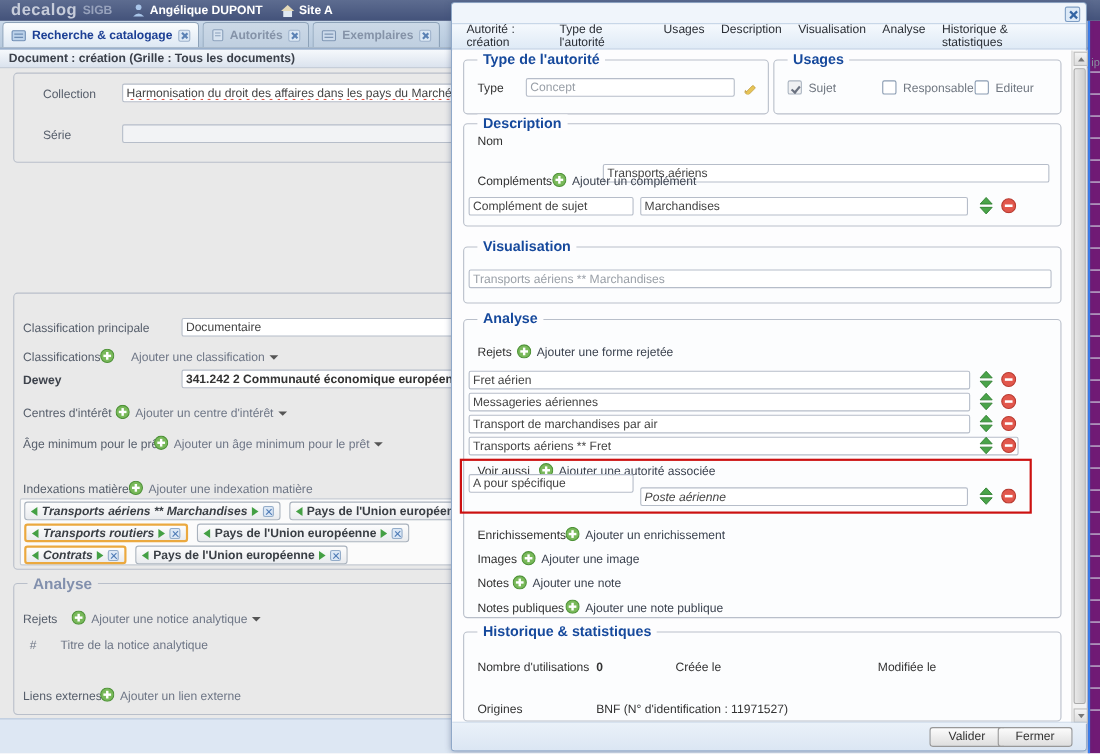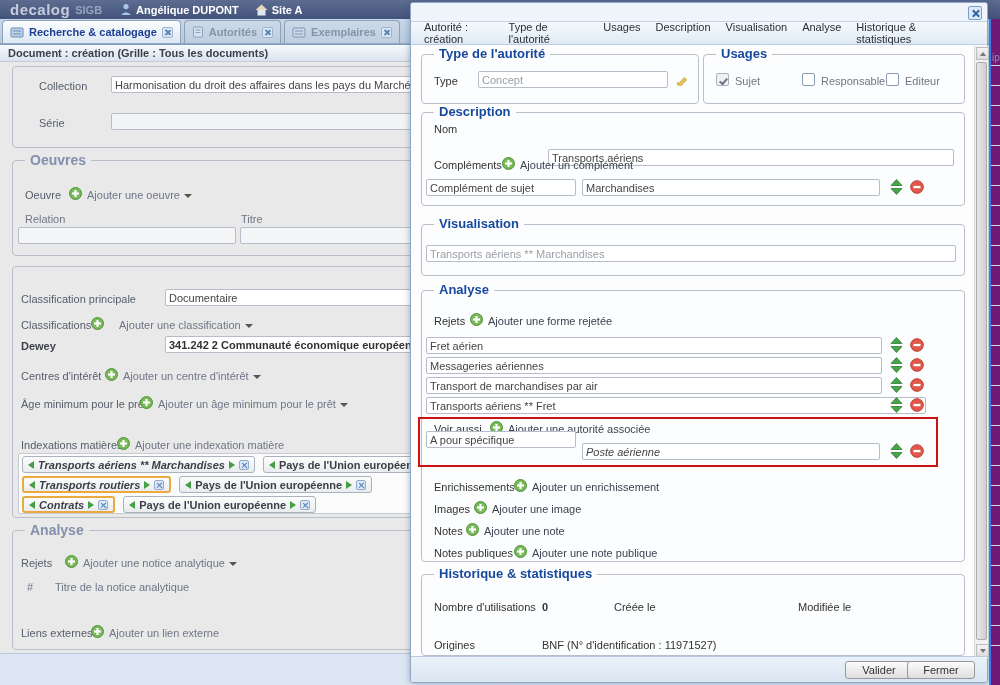--- a/index.html
+++ b/index.html
@@ -175,36 +175,20 @@
     <span>Document : création (Grille : Tous les documents)</span>
   </div>
 
   <div class="fs" style="left:12px; top:66px; width:500px; height:82px;">
     <span class="lbl" style="left:26px; top:13px;">Collection</span>
     <input class="inp wavy" style="left: 98px; top: 9px; width: 395px;" value="Harmonisation du droit des affaires dans les pays du Marché commun">
     <span class="lbl" style="left:26px; top:50px;">Série</span>
     <input class="inp" style="left: 98px; top: 46px; width: 395px; background: rgb(242, 243, 245);">
   </div>
 
-  <div class="fs" style="left:12px; top:160px; width:500px; height:96px;">
-    <span class="legend bg-legend">Oeuvres</span>
-    <span class="lbl" style="left:12px; top:28px;">Oeuvre</span>
-    <span class="ico" style="left:56px; top:26px;">
-      <svg width="13" height="13">
-          <circle cx="6.5" cy="6.5" r="6" fill="#79b95a" stroke="#4e9238"></circle>
-          <rect x="5.4" y="3" width="2.2" height="7" fill="#fff"></rect>
-          <rect x="3" y="5.4" width="7" height="2.2" fill="#fff"></rect>
-        </svg>
-    </span>
-    <span class="lnk" style="left:74px; top:28px;"><span>Ajouter une oeuvre</span><span class="caret"></span></span>
-    <span class="lbl hdrtxt" style="left:12px; top:52px;">Relation</span>
-    <span class="lbl hdrtxt" style="left:228px; top:52px;">Titre</span>
-    <input class="inp" style="left: 5px; top: 66px; width: 218px; background: rgb(244, 245, 247);">
-    <input class="inp" style="left: 227px; top: 66px; width: 266px; background: rgb(244, 245, 247);">
-  </div>
 
   <div class="fs" style="left:12px; top:266px; width:500px; height:252px;">
     <span class="lbl" style="left:8px; top:26px;">Classification principale</span>
     <input class="inp" style="left: 152px; top: 22px; width: 341px;" value="Documentaire">
     <span class="lbl" style="left:8px; top:52px;">Classifications</span>
     <span class="ico" style="left:78px; top:50px;">
       <svg width="13" height="13">
           <circle cx="6.5" cy="6.5" r="6" fill="#79b95a" stroke="#4e9238"></circle>
           <rect x="5.4" y="3" width="2.2" height="7" fill="#fff"></rect>
           <rect x="3" y="5.4" width="7" height="2.2" fill="#fff"></rect>

